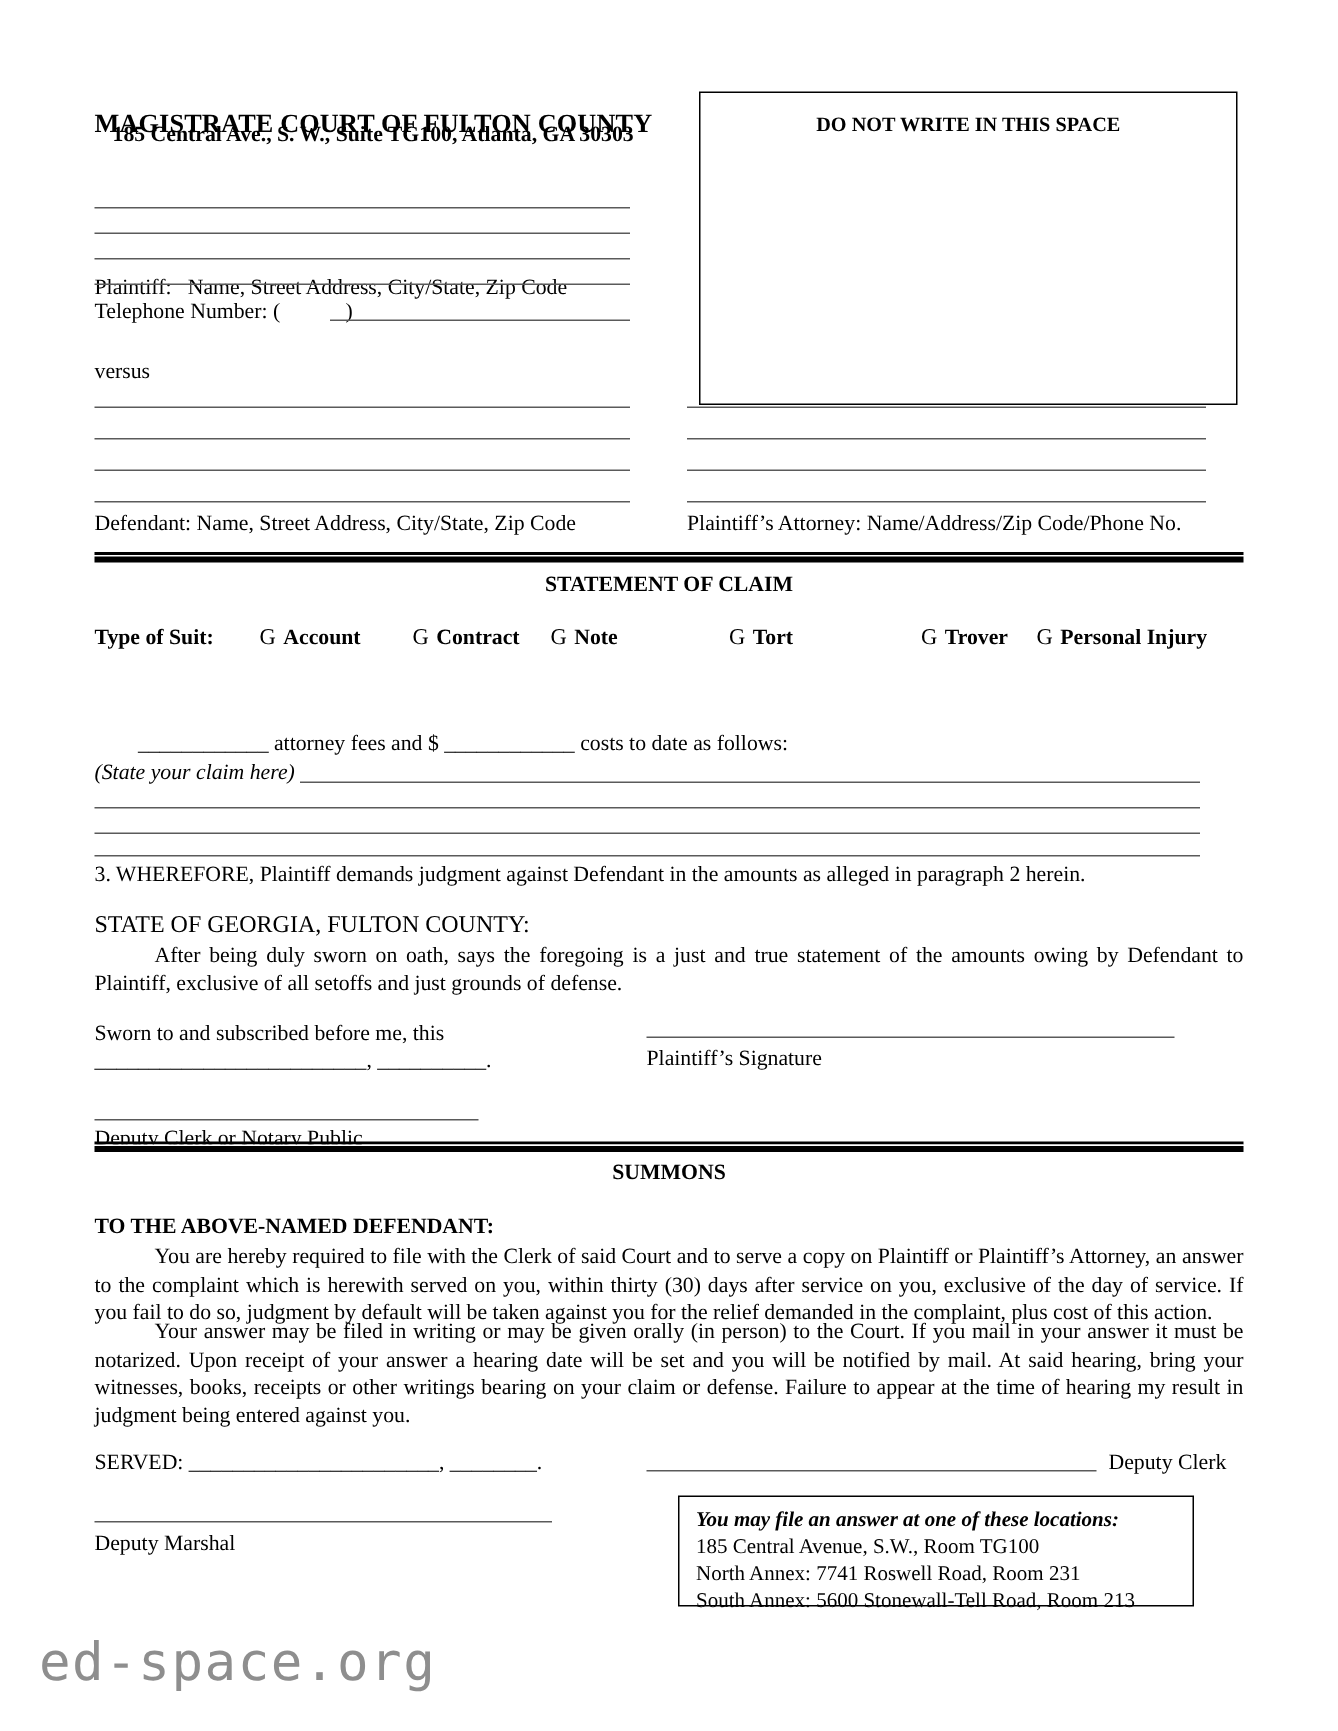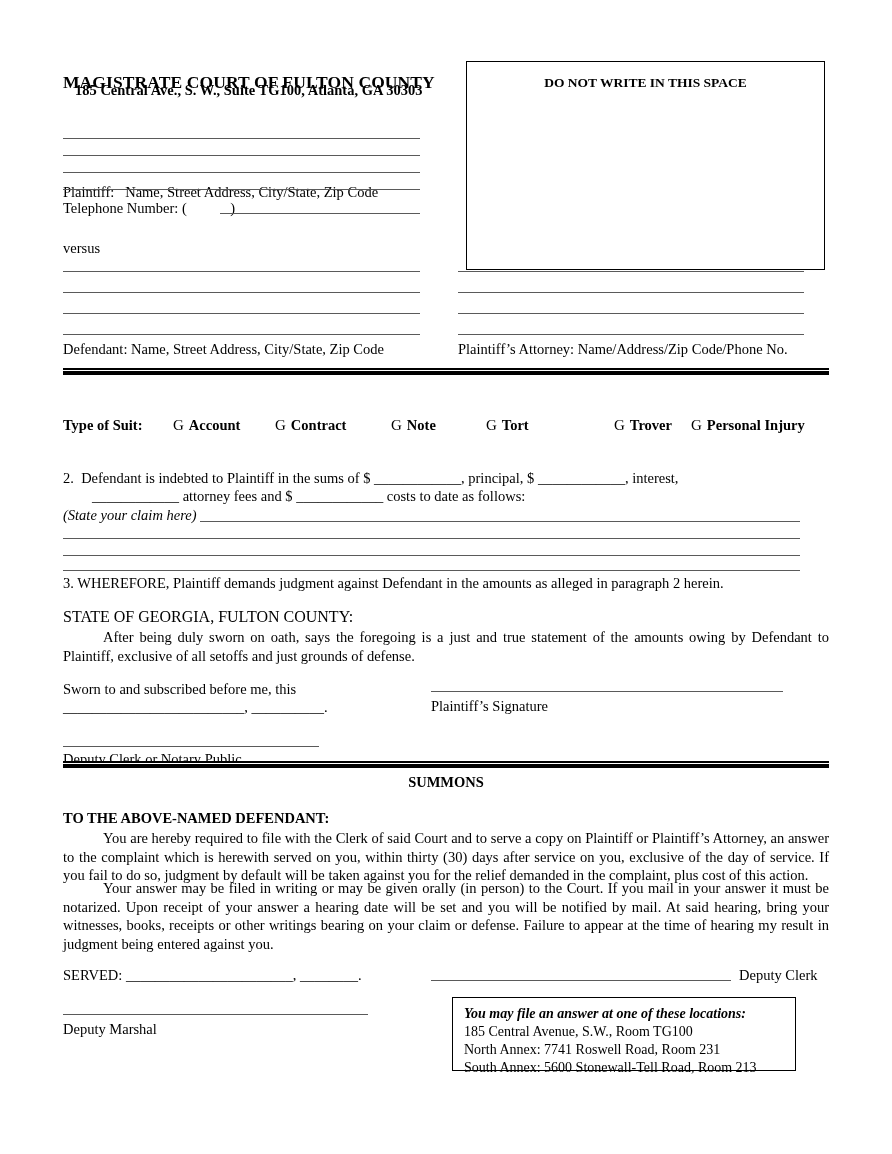--- a/index.html
+++ b/index.html
@@ -282,33 +282,33 @@
 
   <div id="defendant-rules"></div>
   <div id="attorney-rules"></div>
 
   <div class="abs" id="defendant-caption">Defendant: Name, Street Address, City/State, Zip Code</div>
 
   <div class="abs" id="attorney-caption">Plaintiff’s  Attorney: Name/Address/Zip Code/Phone No.</div>
 
   <div id="separators"></div>
 
+  <div class="abs" id="soc-title">STATEMENT OF CLAIM</div>
 
   <div class="abs" id="suit-row">
     <span class="suit-label">Type of Suit:</span>
   <span class="suit-opt" style="left: 110px;"><span class="cbx">G</span><span>Account</span></span>
       <span class="suit-opt" style="left: 212px;"><span class="cbx">G</span><span>Contract</span></span>
-      <span class="suit-opt" style="left: 328px;"><span class="cbx">G</span><span>Note</span></span>
+      <span class="suit-opt" style="left: 304px;"><span class="cbx">G</span><span>Note</span></span>
       <span class="suit-opt" style="left: 423px;"><span class="cbx">G</span><span>Tort</span></span>
       <span class="suit-opt" style="left: 551px;"><span class="cbx">G</span><span>Trover</span></span>
       <span class="suit-opt" style="left: 628px;"><span class="cbx">G</span><span>Personal Injury</span></span>
     </div>
 
 
-  <div class="claim-line" id="item2">2.  Defendant is indebted to Plaintiff in the sums of $ ____________, principal, $ ____________, interest,</div>
 
   <div class="claim-line" id="item2b">        ____________ attorney fees and $ ____________ costs to date as follows:</div>
 
   <div class="claim-line" id="state-claim">(State your claim here)</div>
 
   <div id="claim-rules"></div>
 
   <div class="abs" id="wherefore">3. WHEREFORE, Plaintiff demands judgment against Defendant in the amounts as alleged in paragraph 2 herein.</div>
 
   <div class="abs" id="state-ga">STATE OF GEORGIA, FULTON COUNTY:</div>
@@ -347,20 +347,21 @@
 
   <div class="abs" id="loc-box">
     <div class="loc-inner">
       <div class="loc-head">You may file an answer at one of these locations:</div>
       <div>185 Central Avenue, S.W., Room TG100</div>
       <div>North Annex: 7741 Roswell Road, Room 231</div>
       <div>South Annex: 5600 Stonewall-Tell Road, Room 213</div>
     </div>
   </div>
 
+  <div class="abs" id="watermark" style="color: rgb(142, 142, 142);">ed-space.org</div>
 
 <div class="rule" style="left: 63px; top: 138px; width: 357px;"></div>
     <div class="rule" style="left: 63px; top: 155px; width: 357px;"></div>
     <div class="rule" style="left: 63px; top: 172px; width: 357px;"></div>
     <div class="rule" style="left: 63px; top: 189px; width: 357px;"></div>
     <div class="rule" style="left: 63px; top: 271px; width: 357px;"></div>
     <div class="rule" style="left: 63px; top: 292px; width: 357px;"></div>
     <div class="rule" style="left: 63px; top: 313px; width: 357px;"></div>
     <div class="rule" style="left: 63px; top: 334px; width: 357px;"></div>
     <div class="rule" style="left: 458px; top: 271px; width: 346px;"></div>

